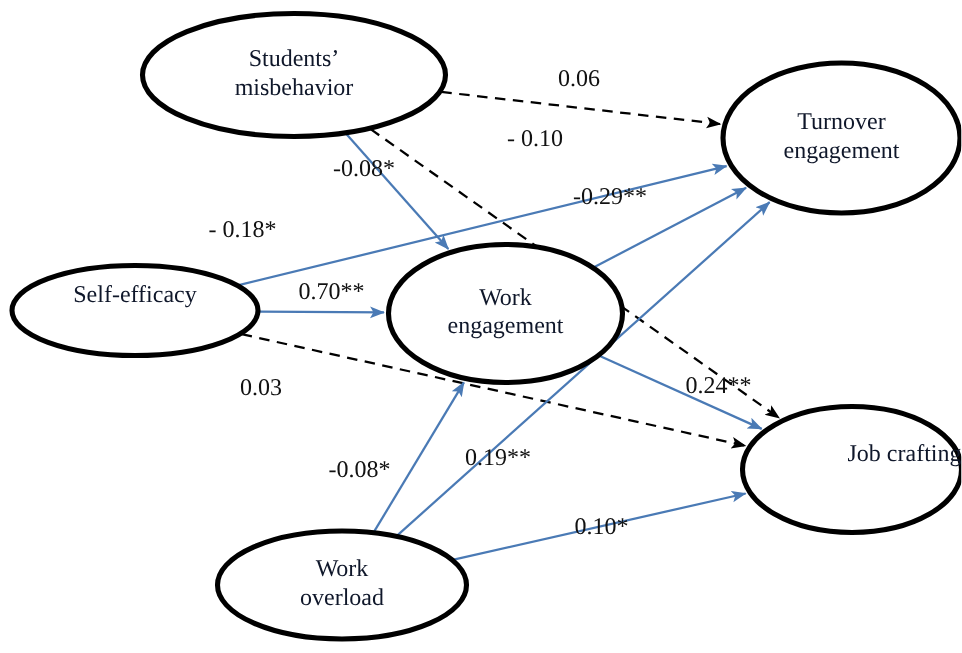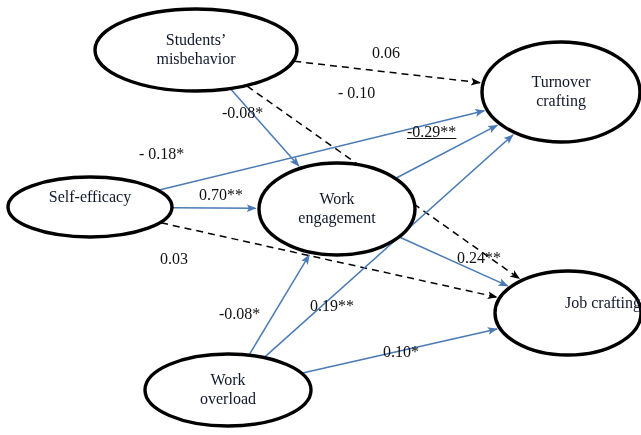--- a/index.html
+++ b/index.html
@@ -94,35 +94,35 @@
         <ellipse cx="337" cy="209" rx="78" ry="46" class="node-ellipse"></ellipse>
         <ellipse cx="228" cy="390" rx="83" ry="36" class="node-ellipse"></ellipse>
         <ellipse cx="568" cy="313" rx="73" ry="42" class="node-ellipse"></ellipse>
       </g>
   </svg>
 
   <div id="node-labels">
       <div class="node-label" style="left: 95px; width: 202px; top: 31px;">Students’
 misbehavior</div>
       <div class="node-label" style="left: 482px; width: 158px; top: 73px;">Turnover
-crafting</div>
+engagement</div>
       <div class="node-label" style="left: 8px; width: 164px; top: 188px;">Self-efficacy</div>
       <div class="node-label" style="left: 259px; width: 156px; top: 190px;">Work
 engagement</div>
       <div class="node-label" style="left: 145px; width: 166px; top: 371px;">Work
 overload</div>
       <div class="node-label" style="left: 495px; width: 146px; top: 294px; text-align: right;">Job crafting</div>
     </div>
   <div id="edge-labels">
       <div class="edge-label" style="left: 222px; top: 104px;">-0.08*</div>
       <div class="edge-label" style="left: 372px; top: 44px;">0.06</div>
       <div class="edge-label" style="left: 338px; top: 84px;">- 0.10</div>
       <div class="edge-label" style="left: 139px; top: 145px;">- 0.18*</div>
       <div class="edge-label" style="left: 199px; top: 186px;">0.70**</div>
       <div class="edge-label" style="left: 160px; top: 250px;">0.03</div>
-      <div class="edge-label" style="left: 407px; top: 123px; text-decoration: underline;">-0.29**</div>
+      <div class="edge-label" style="left: 382px; top: 123px;">-0.29**</div>
       <div class="edge-label" style="left: 457px; top: 249px;">0.24**</div>
       <div class="edge-label" style="left: 219px; top: 305px;">-0.08*</div>
       <div class="edge-label" style="left: 310px; top: 281px; margin-top: 16px;">0.19**</div>
       <div class="edge-label" style="left: 383px; top: 343px;">0.10*</div>
     </div>
 
 </div>
 
 </body></html>

